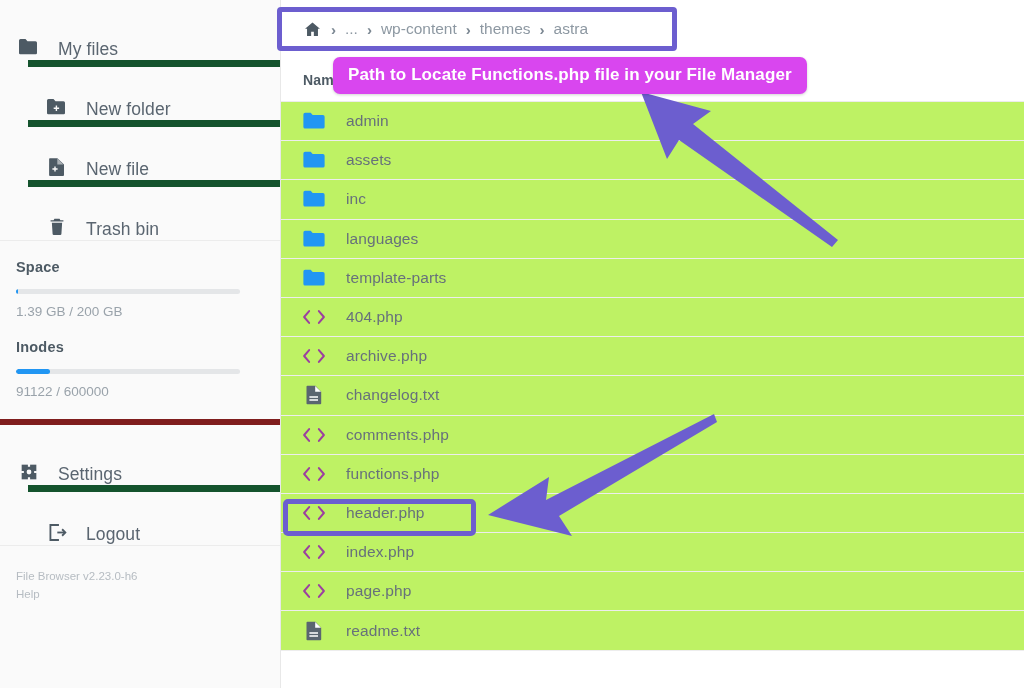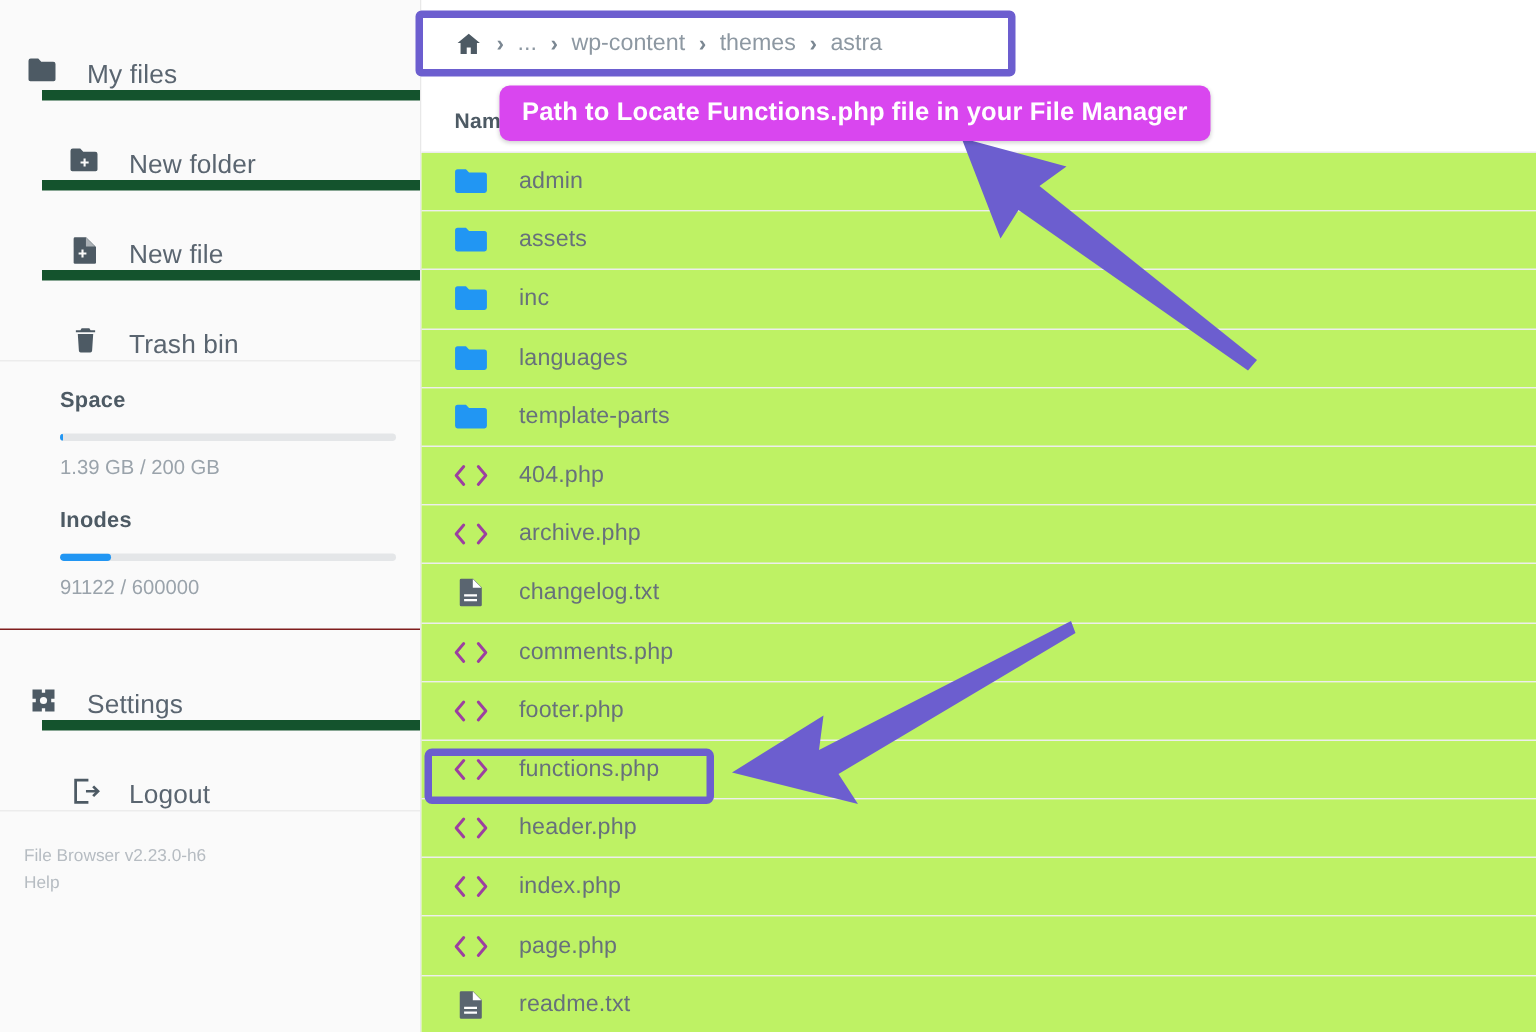--- a/index.html
+++ b/index.html
@@ -44,21 +44,21 @@
   .meter-title {
     font-size: 14.5px; font-weight: bold; color: #4d5a64;
     margin-bottom: 14px; letter-spacing:.2px;
   }
   .meter-track {
     height: 5px; width: 224px; background: #e4e6e8;
     border-radius: 3px; overflow: hidden; margin-bottom: 10px;
   }
   .meter-fill { height: 100%; background: #2196f3; border-radius: 3px; }
   .meter-text { font-size: 13.5px; color: #9aa3ab; }
-  .meters-wrap { border-bottom: 1px solid #7f1d1d; padding-bottom: 14px; padding-left: 24px; }
+  .meters-wrap { border-bottom: 6px solid #7f1d1d; padding-bottom: 14px; }
 
   .footer-note {
     padding: 22px 16px 0 16px;
     font-size: 11.5px; color: #b6bcc2; line-height: 1.55;
   }
   .footer-note div { cursor: default; }
   .footer-help { cursor: pointer; }
 
   
   .main { flex: 1 1 auto; position: relative; background:#fff; height:688px; }
@@ -336,29 +336,20 @@
           </span>
           <span class="file-name">comments.php</span>
         </div>
         <div class="file-row">
           <span class="file-icon">
             <svg width="28" height="24" viewBox="0 0 30 24" fill="none" stroke="#9c3fa0" stroke-width="2.1" stroke-linecap="round" stroke-linejoin="round">
               <path d="M9.8 5.6 4.4 12l5.4 6.4"></path>
               <path d="M20.2 5.6 25.6 12l-5.4 6.4"></path>
             </svg>
           </span>
-          <span class="file-name">footer.php</span>
-        </div>
-        <div class="file-row">
-          <span class="file-icon">
-            <svg width="28" height="24" viewBox="0 0 30 24" fill="none" stroke="#9c3fa0" stroke-width="2.1" stroke-linecap="round" stroke-linejoin="round">
-              <path d="M9.8 5.6 4.4 12l5.4 6.4"></path>
-              <path d="M20.2 5.6 25.6 12l-5.4 6.4"></path>
-            </svg>
-          </span>
           <span class="file-name">functions.php</span>
         </div>
         <div class="file-row">
           <span class="file-icon">
             <svg width="28" height="24" viewBox="0 0 30 24" fill="none" stroke="#9c3fa0" stroke-width="2.1" stroke-linecap="round" stroke-linejoin="round">
               <path d="M9.8 5.6 4.4 12l5.4 6.4"></path>
               <path d="M20.2 5.6 25.6 12l-5.4 6.4"></path>
             </svg>
           </span>
           <span class="file-name">header.php</span>

